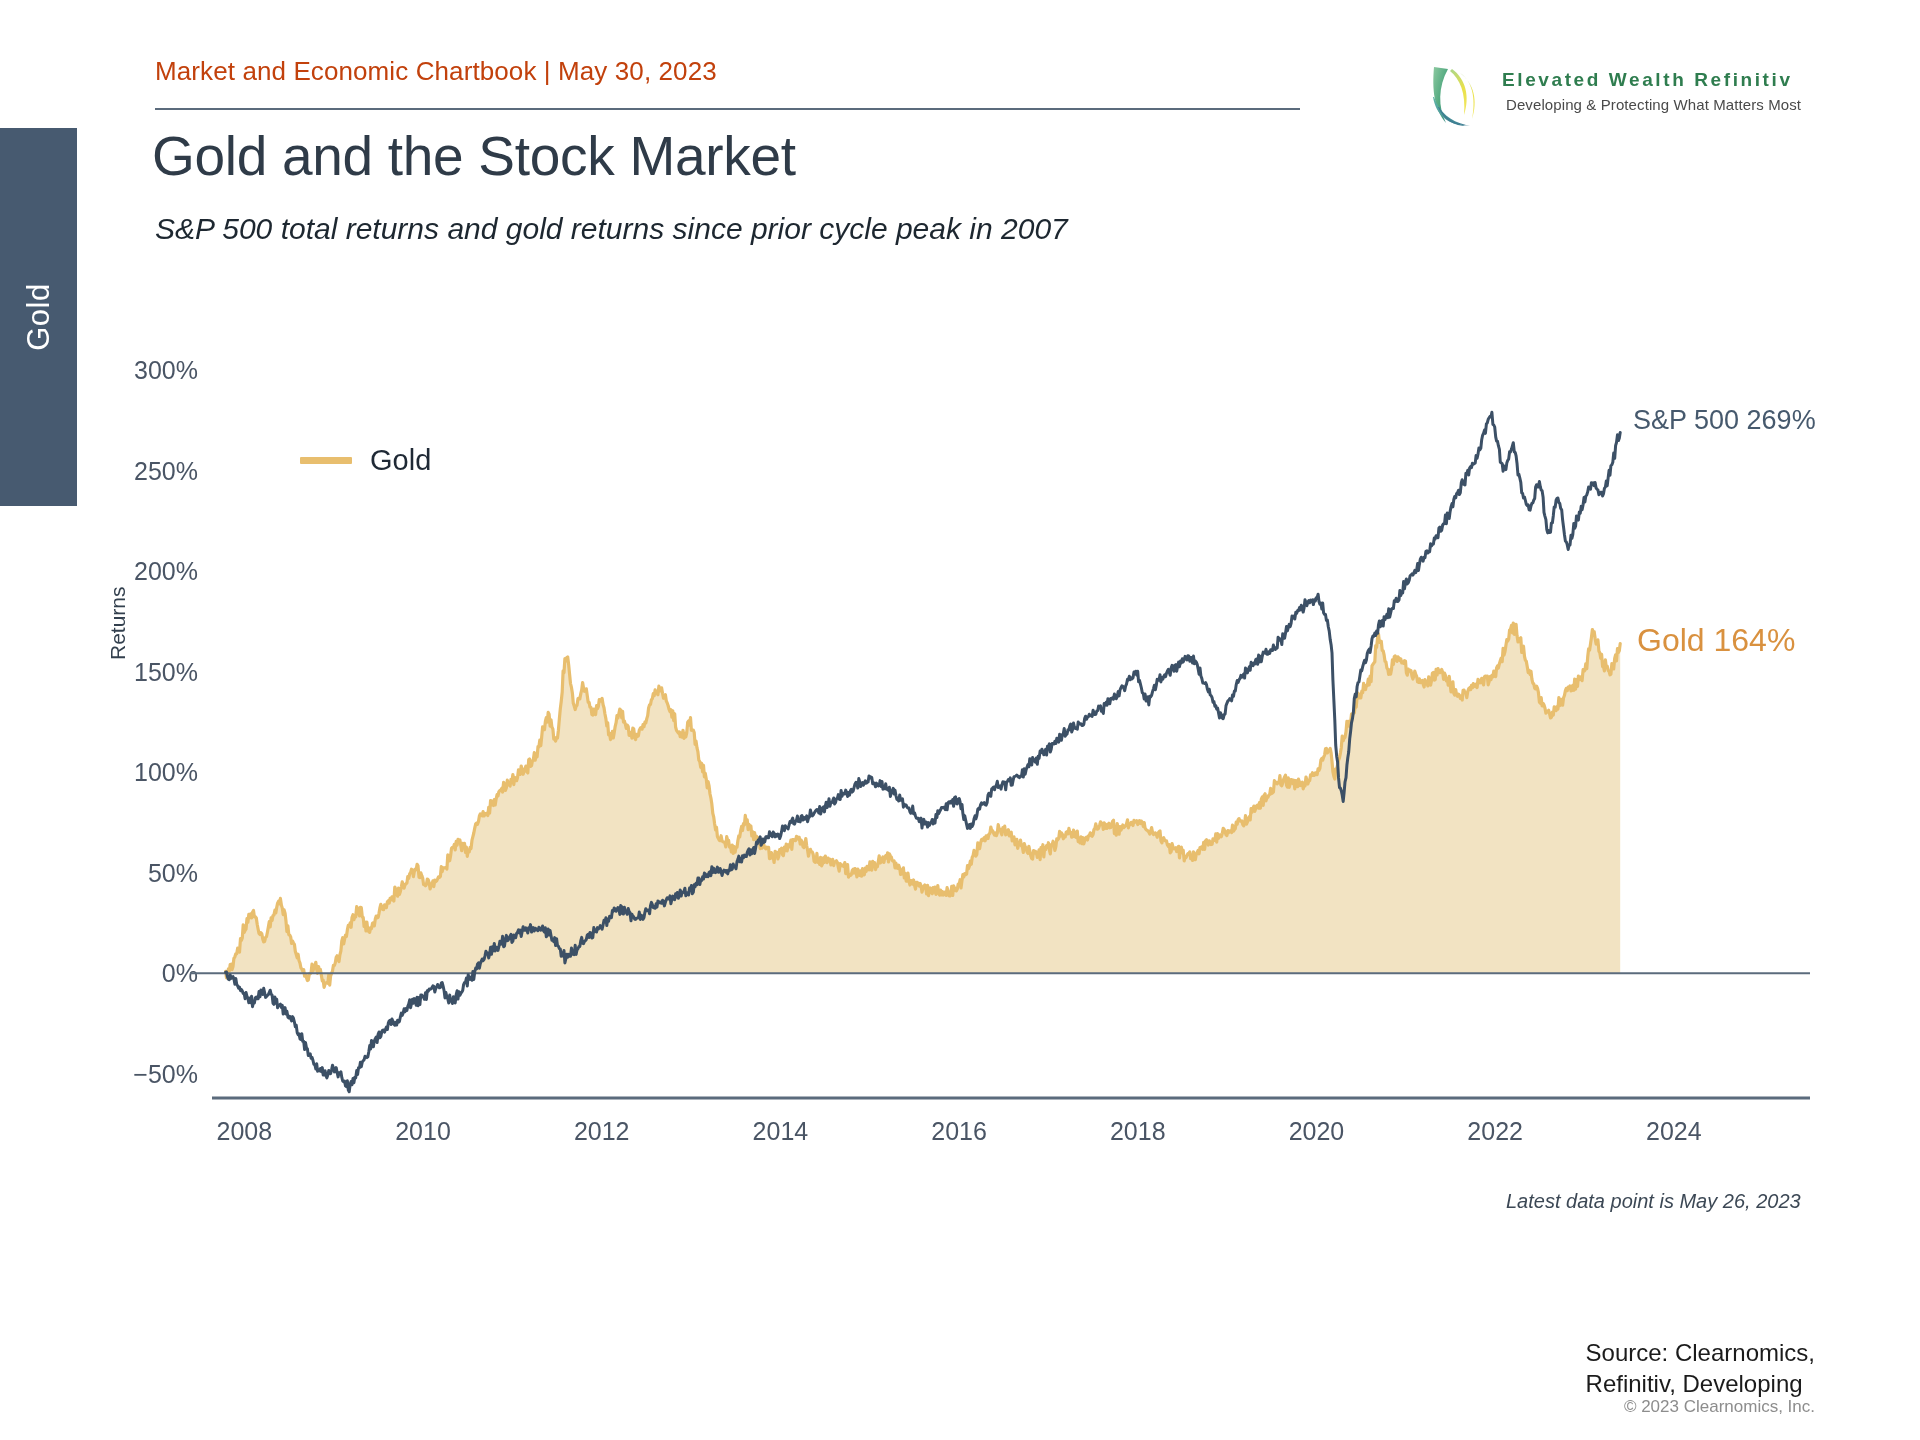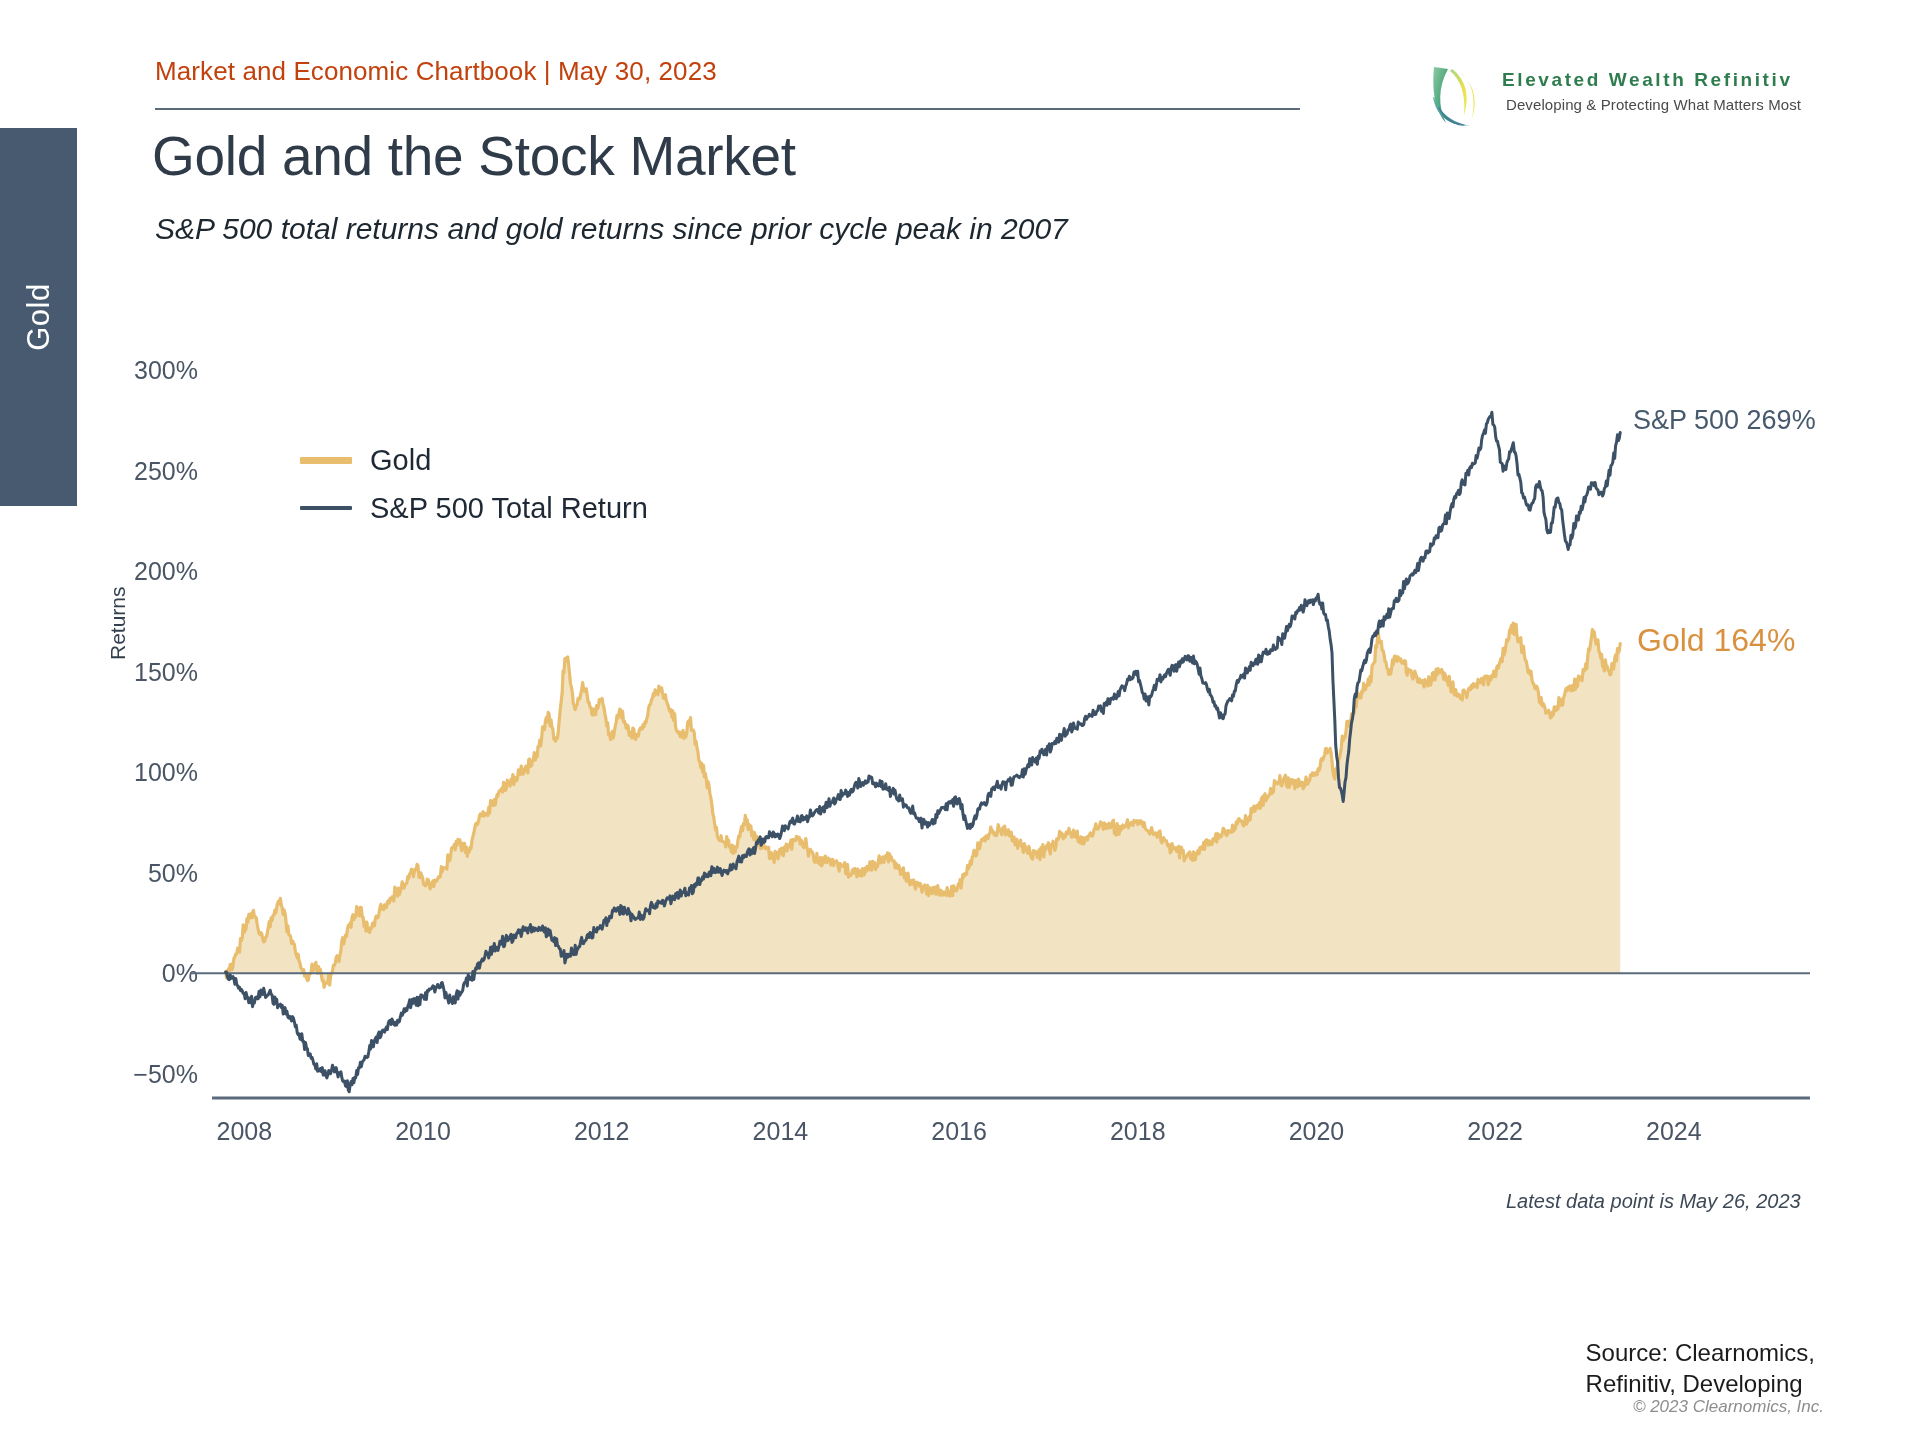--- a/index.html
+++ b/index.html
@@ -71,22 +71,22 @@
   
   #latest-note{
     position:absolute;left:1478px;top:1190px;font-size:20px;color:#3c4855;
     font-style:italic;white-space:nowrap;margin-left:28px;
   }
   #source{
     position:absolute;right:105px;top:1337px;
     font-size:24px;color:#1b1b1b;line-height:1.3;
   }
   #copyright{
-    position:absolute;right:96px;top:1397px;text-align:right;
-    font-size:17px;color:#8d8d8d;white-space:nowrap;font-style:italic;
+    position:absolute;right:105px;top:1397px;text-align:right;
+    font-size:17px;color:#8d8d8d;white-space:nowrap;
   }
 </style>
 </head>
 <body>
 
 <div id="side-tab">
   <span id="side-tab-label">Gold</span>
 </div>
 
 <div id="kicker">Market and Economic Chartbook | May 30, 2023</div>
@@ -148,24 +148,20 @@
       <text x="1673.8518518518556" y="1140" class="xtick">2024</text>
     </svg>
   <div id="y-axis-title">Returns</div>
 </div>
 
 <div id="legend">
   <div class="legend-row">
     <span class="legend-swatch" style="background:#E8BE6E"></span>
     <span class="legend-label">Gold</span>
   </div>
-  <div class="legend-row">
-    <span class="legend-swatch" style="background:#3C5066;height:4px"></span>
-    <span class="legend-label">S&amp;P 500 Total Return</span>
-  </div>
 </div>
 
 <div id="ann-sp">S&amp;P 500 269%</div>
 <div id="ann-gold">Gold 164%</div>
 
 <div id="latest-note">Latest data point is May 26, 2023</div>
 <div id="source">
   <div>Source: Clearnomics,</div>
   <div>Refinitiv, Developing</div>
 </div>

